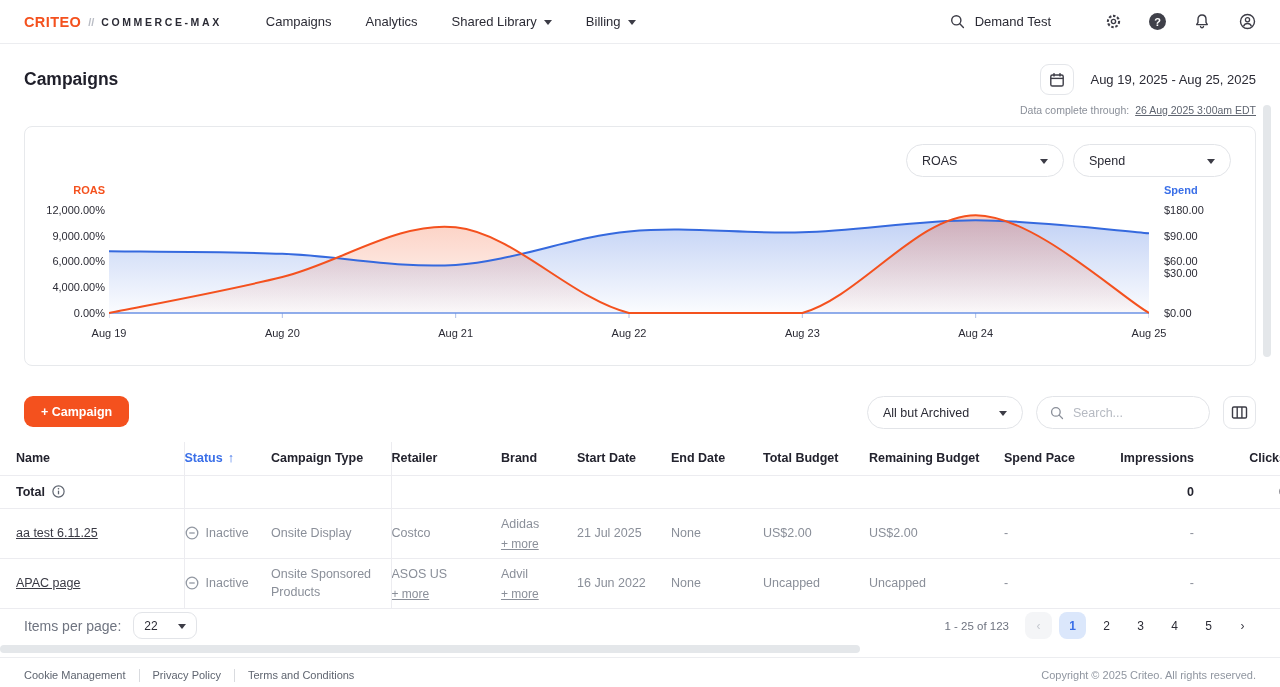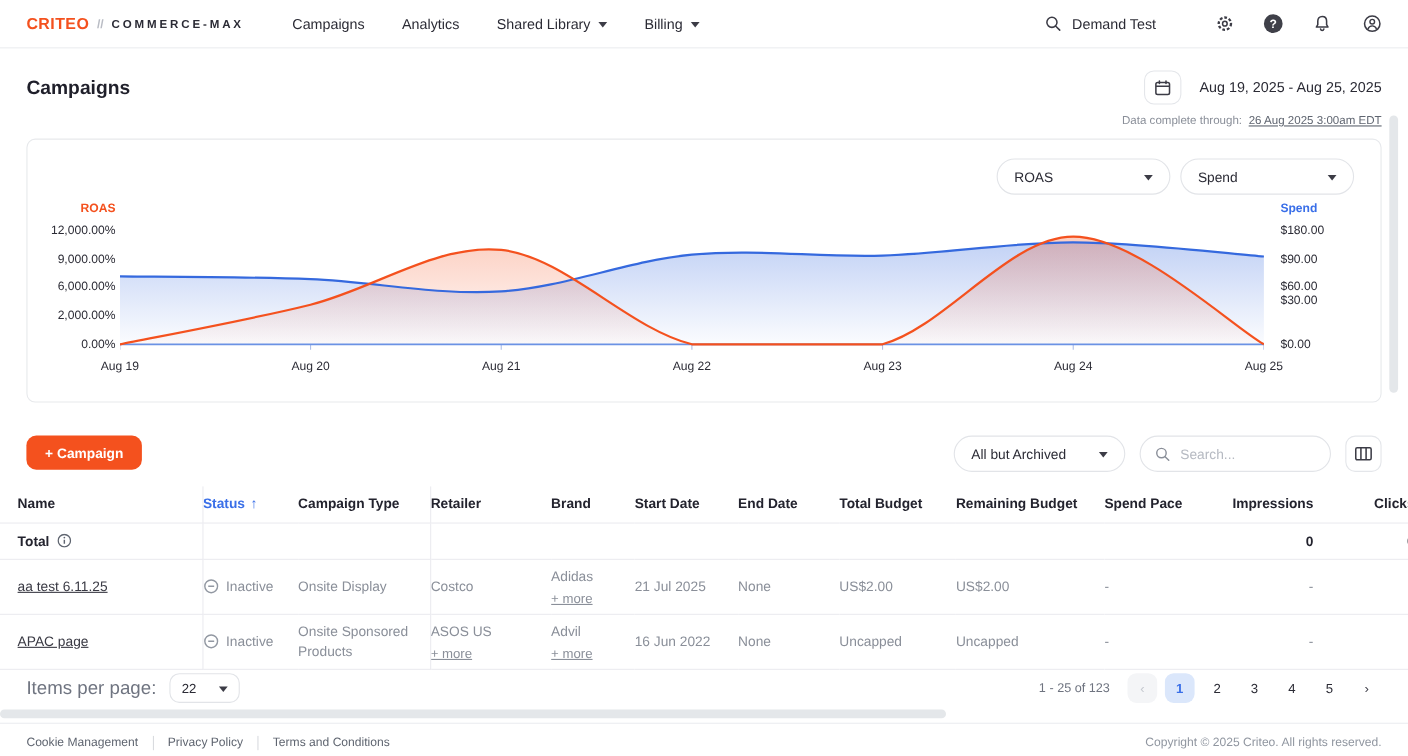--- a/index.html
+++ b/index.html
@@ -88,21 +88,21 @@
   .total-num { color:#23232e; font-weight:600; }
   tr.data-row { height:50px; }
   .name-link { color:#3a3a44; text-decoration:underline; cursor:pointer; }
   .status-cell { display:flex; align-items:center; gap:7px; }
   .more-link { color:#8a8f99; text-decoration:underline; cursor:pointer; display:inline-block; margin-top:3px; font-size:12px; }
   .cell-line { display:block; line-height:1.45; }
 
   
   .pagination { display:flex; justify-content:space-between; align-items:center; height:34px; padding:0 24px; }
   .pg-left { display:flex; align-items:center; gap:12px; }
-  .pg-label { font-size:17px; color:#6f7480; }
+  .pg-label { font-size:14px; color:#6f7480; }
   .pp-select { width:64px; height:27px; border:1px solid #e2e4e8; border-radius:9px; background:#fff;
     display:flex; align-items:center; justify-content:space-between; padding:0 10px;
     font-size:12px; color:#2b2b35; cursor:pointer; }
   .pg-right { display:flex; align-items:center; gap:16px; }
   .pg-range { font-size:11.5px; color:#6f7480; }
   .pg-btns { display:flex; align-items:center; gap:7px; }
   .pg-btn { min-width:27px; height:27px; border-radius:8px; display:flex; align-items:center;
     justify-content:center; font-size:12px; color:#2b2b35; cursor:pointer; padding:0 6px; }
   .pg-prev { background:#f4f5f7; color:#c4c8cf; }
   .pg-next { color:#3c3c46; }
@@ -212,21 +212,21 @@
       <span class="caret"></span>
     </div>
   </div>
 
   <div class="axis-title left">ROAS</div>
   <div class="axis-title right">Spend</div>
   <div id="left-ticks">
       <div class="tick l" style="top: 77px;">12,000.00%</div>
       <div class="tick l" style="top: 103px;">9,000.00%</div>
       <div class="tick l" style="top: 128px;">6,000.00%</div>
-      <div class="tick l" style="top: 154px;">2,000.00%</div>
+      <div class="tick l" style="top: 154px;">4,000.00%</div>
       <div class="tick l" style="top: 180px;">0.00%</div>
     </div>
   <div id="right-ticks">
       <div class="tick r" style="top: 77px;">$180.00</div>
       <div class="tick r" style="top: 103px;">$90.00</div>
       <div class="tick r" style="top: 128px;">$60.00</div>
       <div class="tick r" style="top: 140px;">$30.00</div>
       <div class="tick r" style="top: 180px;">$0.00</div>
     </div>
   <div id="x-labels">

